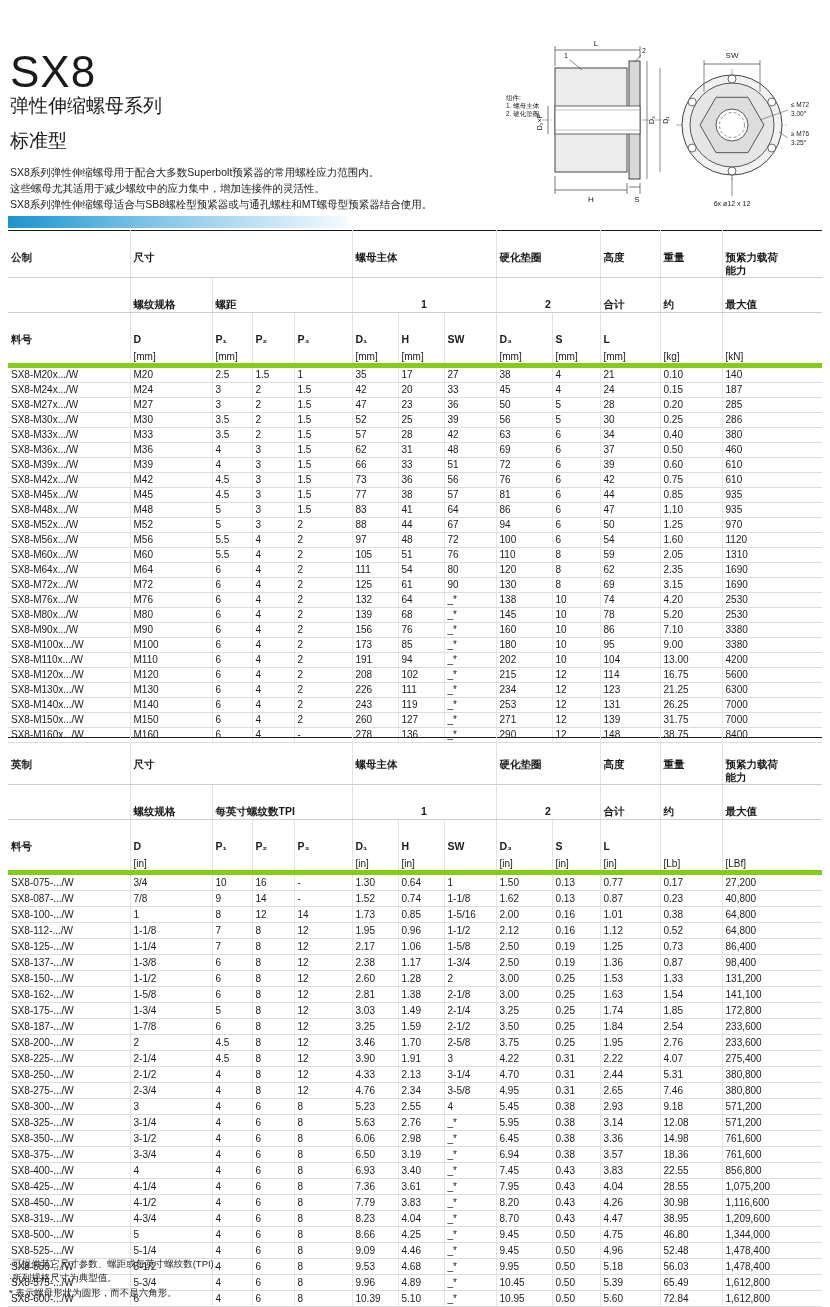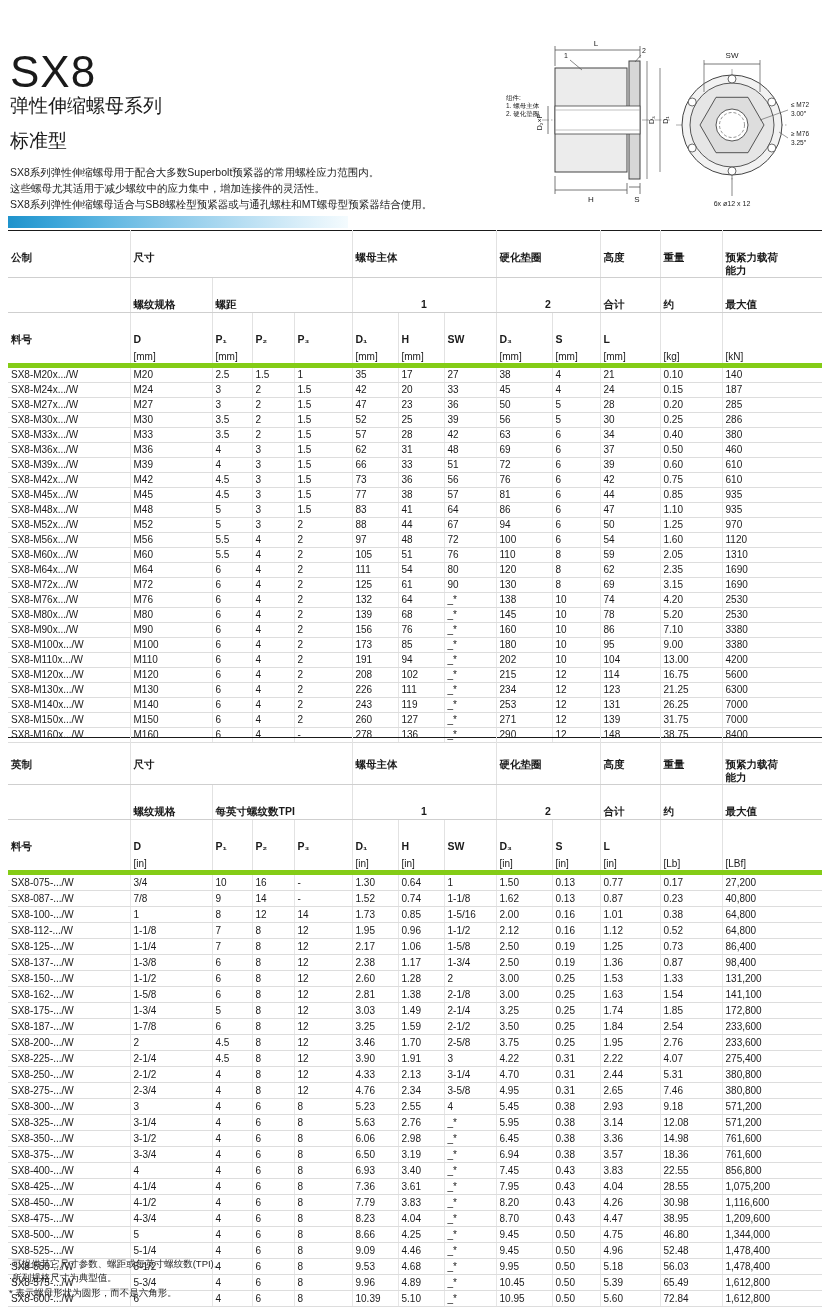--- a/index.html
+++ b/index.html
@@ -990,21 +990,21 @@
             <td>7.79</td>
             <td>3.83</td>
             <td>_*</td>
             <td>8.20</td>
             <td>0.43</td>
             <td>4.26</td>
             <td>30.98</td>
             <td>1,116,600</td>
           </tr>
           <tr>
-            <td>SX8-475-.../W</td>
+            <td>SX8-319-.../W</td>
             <td>4-3/4</td>
             <td>4</td>
             <td>6</td>
             <td>8</td>
             <td>8.23</td>
             <td>4.04</td>
             <td>_*</td>
             <td>8.70</td>
             <td>0.43</td>
             <td>4.47</td>

